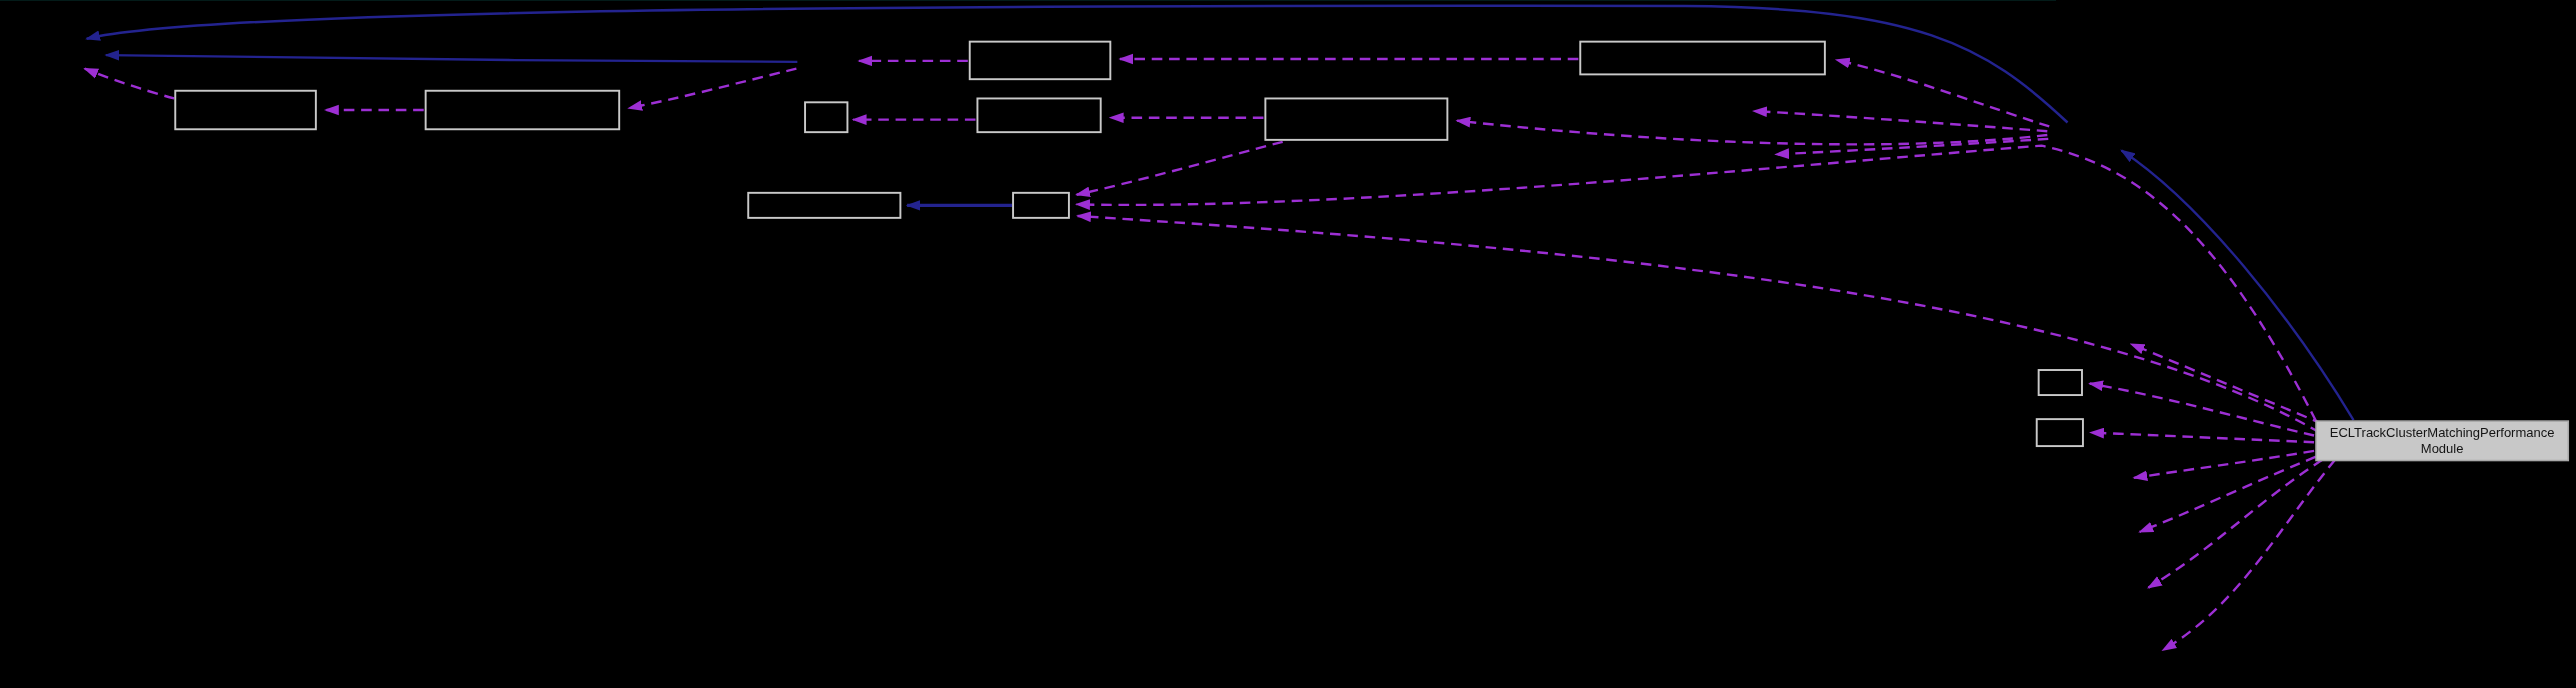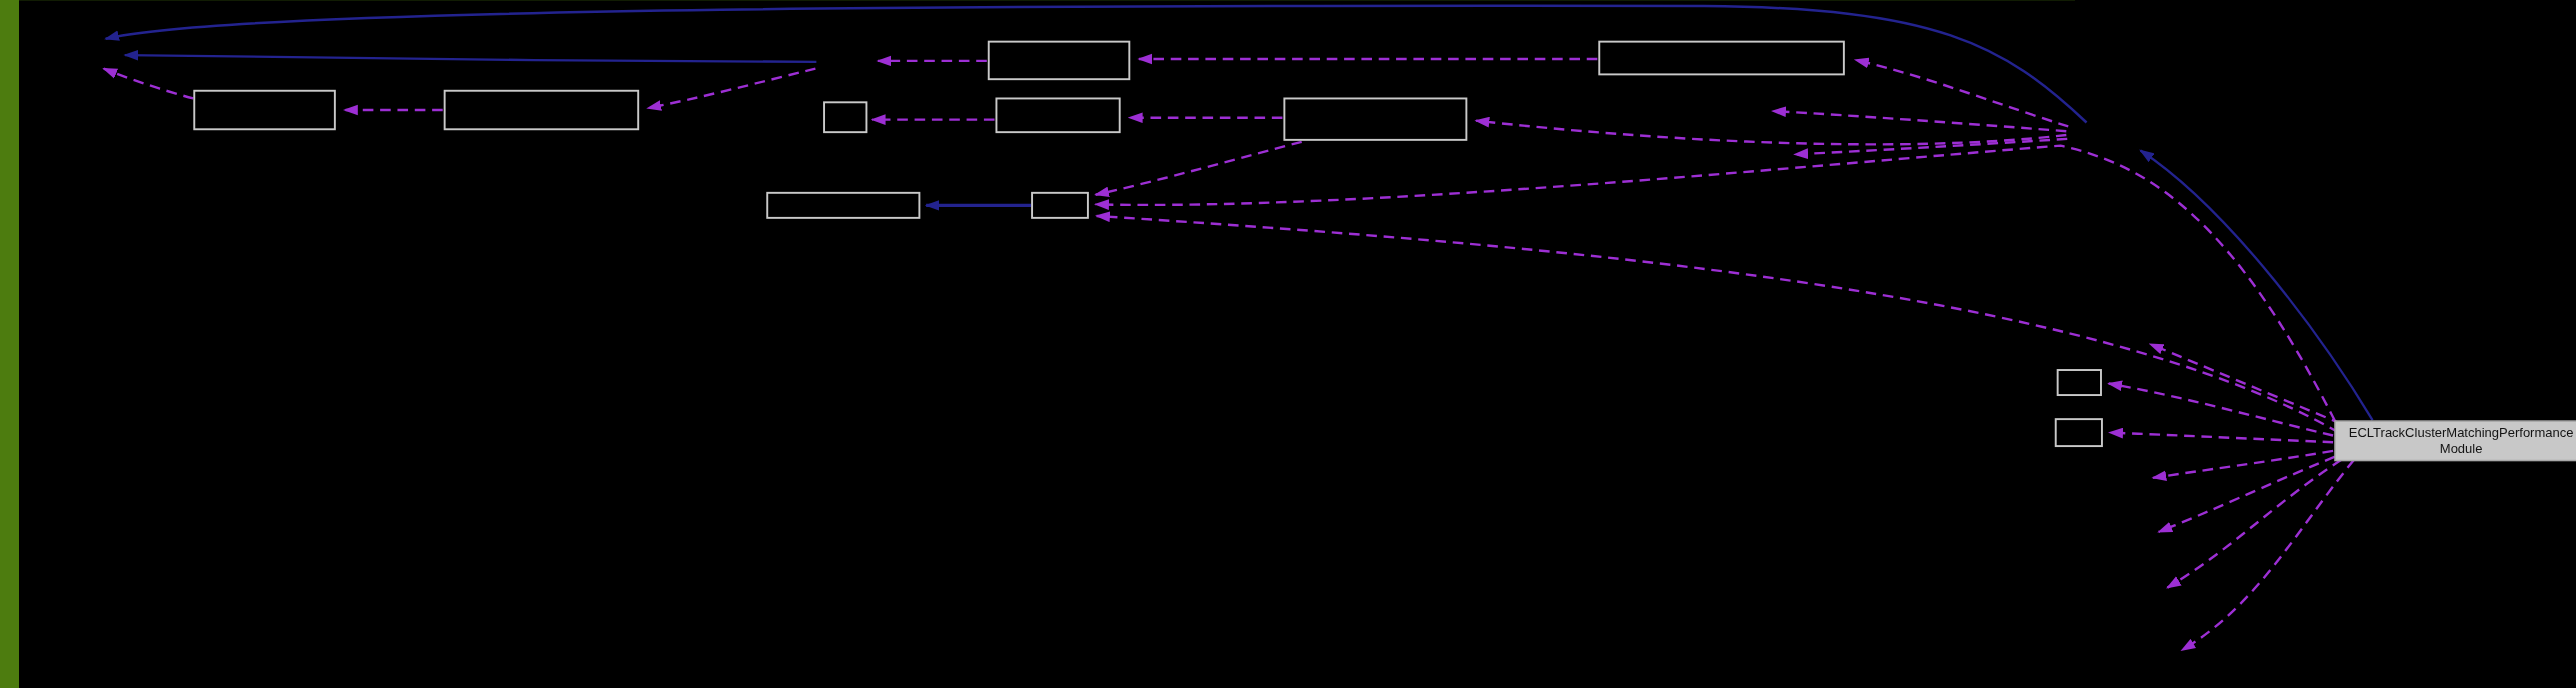--- a/index.html
+++ b/index.html
@@ -8,22 +8,21 @@
     background: #000000;
     width: 2576px;
     height: 689px;
     overflow: hidden;
     font-family: "Liberation Sans", "DejaVu Sans", sans-serif;
   }
   #graph-root {
     position: relative;
     width: 2056px;
     height: 689px;
-    background: #4d7c0f;
-    padding-left: 19px;
+    background: #0f766e;
   }
   svg { display: block; }
   .dep-box { fill: #000000; stroke: #c9c9c9; stroke-width: 2; }
   .edge-solid { fill: none; stroke-linecap: butt; }
   .edge-dashed { fill: none; stroke-linecap: butt; }
   .hl-node-rect { stroke-width: 1.6; }
   .hl-node-text {
     font-family: "Liberation Sans", "DejaVu Sans", sans-serif;
     font-size: 13.5px;
     text-anchor: middle;

